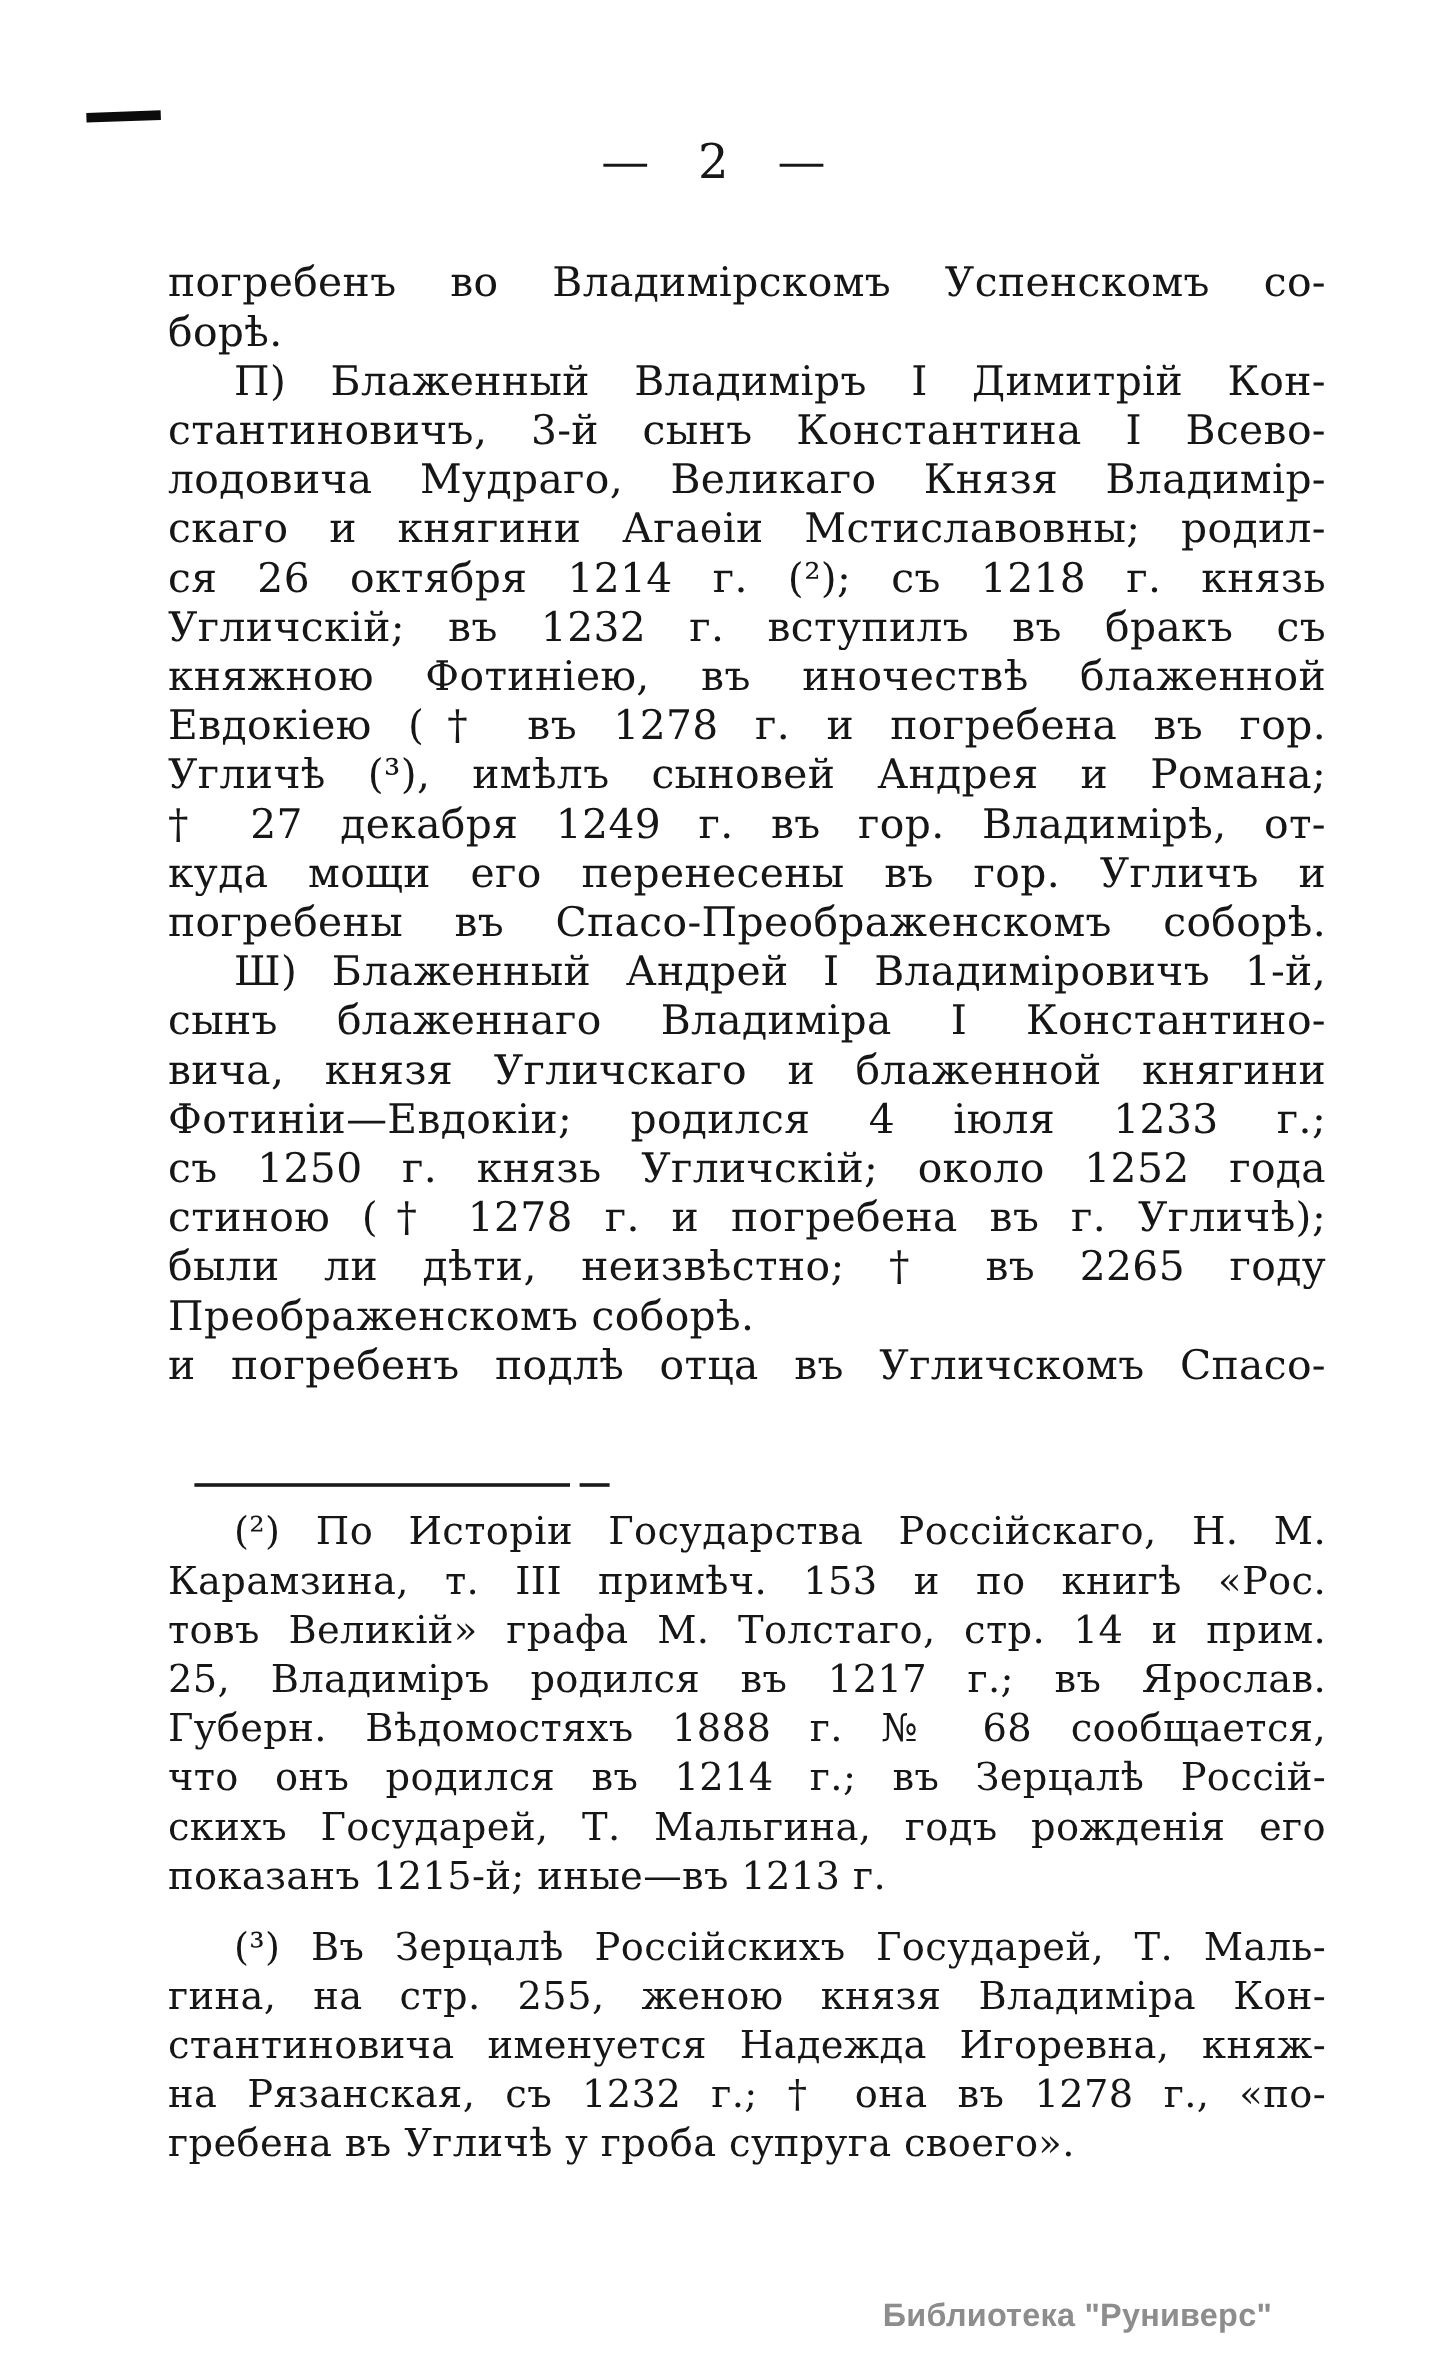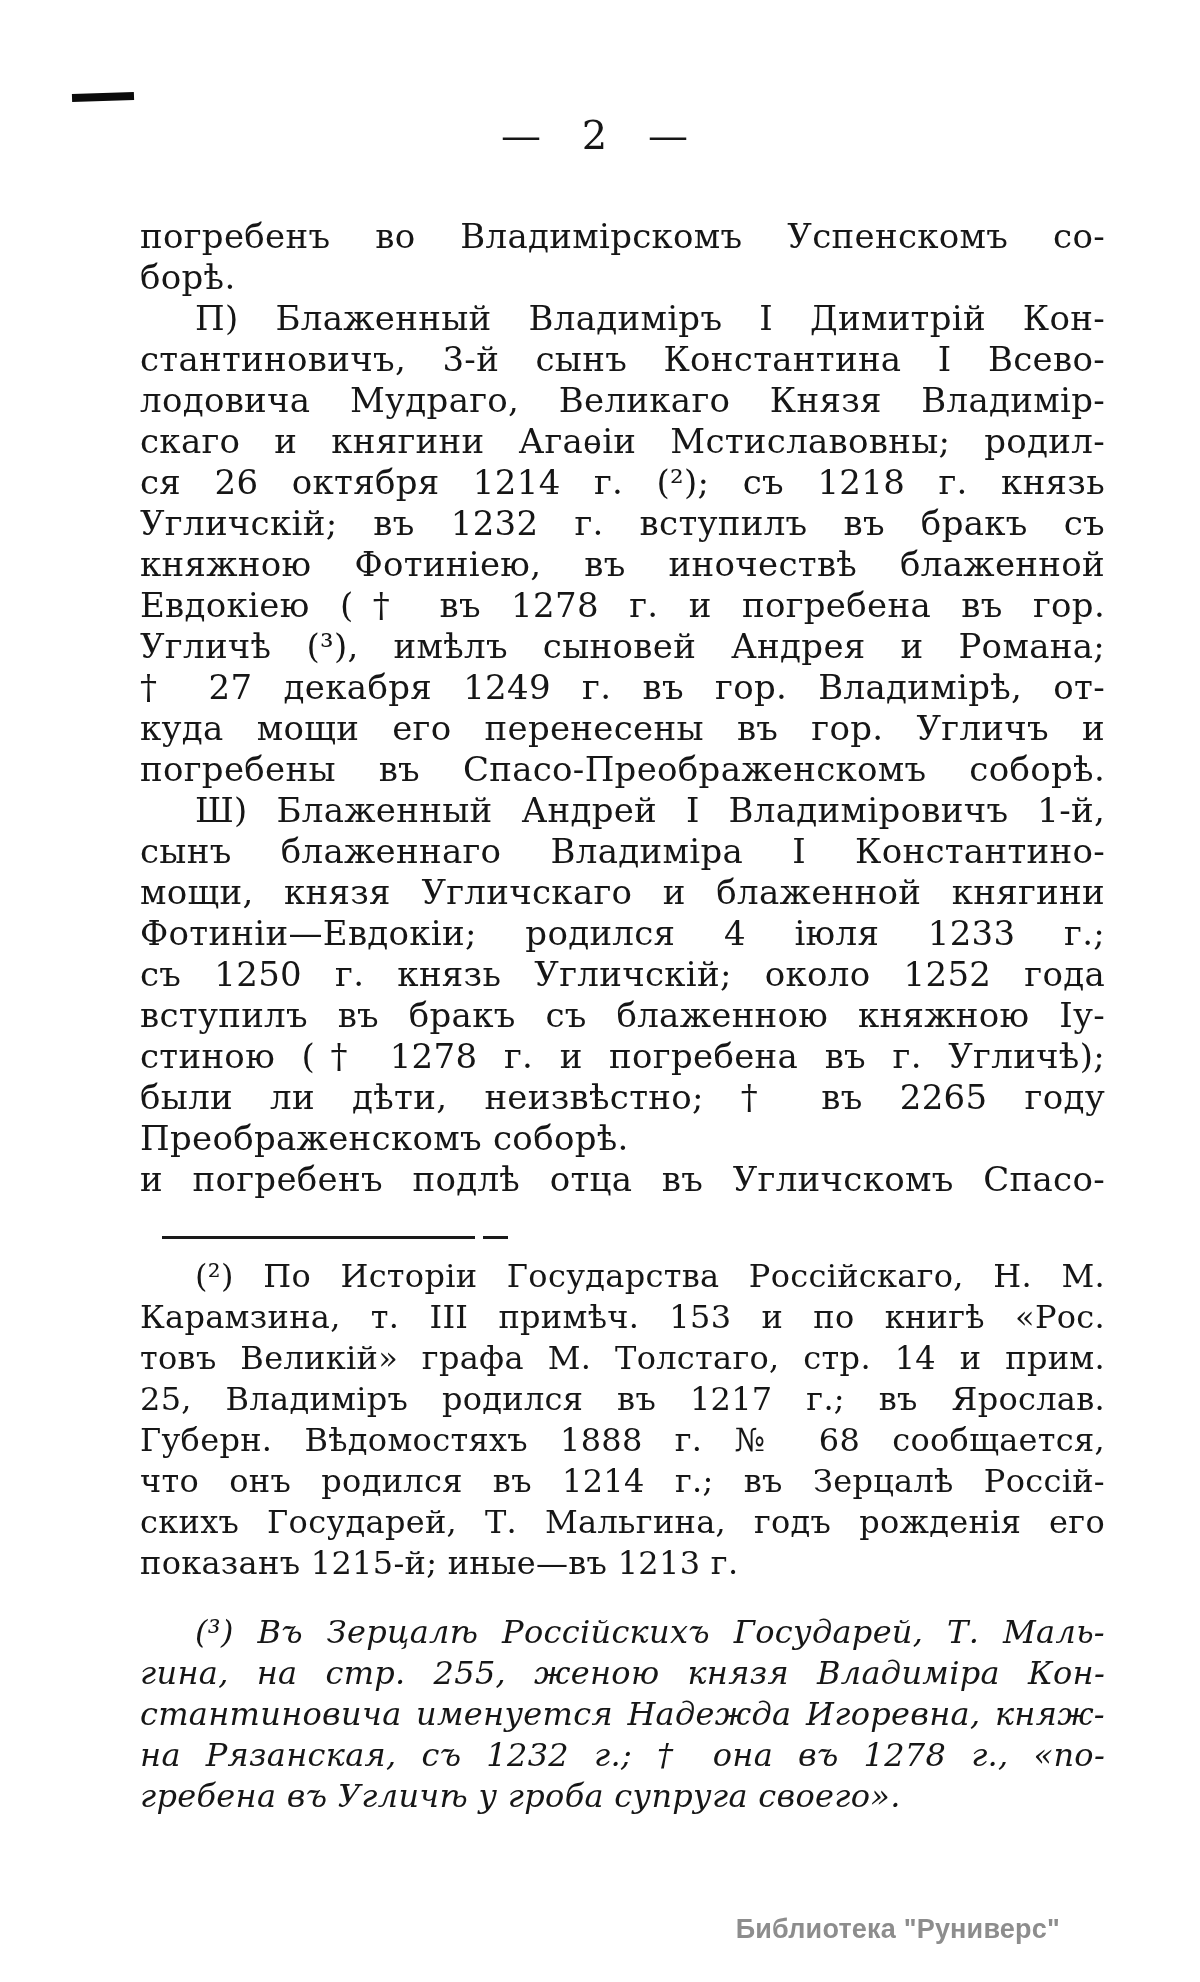--- a/index.html
+++ b/index.html
@@ -42,21 +42,21 @@
   }
   .footnotes {
     position: absolute;
     left: 140px;
     top: 1256px;
     width: 965px;
     font-size: 32px;
     line-height: 41px;
     letter-spacing: 0.3px;
   }
-  .footnote-para + .footnote-para { margin-top: 28px; font-style: italic; }
+  .footnote-para + .footnote-para { margin-top: 18px; }
   .line {
     text-align: justify;
     text-align-last: justify;
     text-justify: inter-word;
   }
   .line.last { text-align-last: left; }
   .line.indent { text-indent: 55px; }
   .separator {
     position: absolute;
     left: 162px;
@@ -119,24 +119,23 @@
       <div class="line">Евдокіею († въ 1278 г. и погребена въ гор.</div>
       <div class="line">Угличѣ (³), имѣлъ сыновей Андрея и Романа;</div>
       <div class="line">† 27 декабря 1249 г. въ гор. Владимірѣ, от-</div>
       <div class="line">куда мощи его перенесены въ гор. Угличъ и</div>
       <div class="line">погребены въ Спасо-Преображенскомъ соборѣ.</div>
     </div>
 
     <div>
       <div class="line indent">Ш) Блаженный Андрей I Владиміровичъ 1-й,</div>
       <div class="line">сынъ блаженнаго Владиміра I Константино-</div>
-      <div class="line">мощи, князя Угличскаго и блаженной княгини</div>
+      <div class="line">вича, князя Угличскаго и блаженной княгини</div>
       <div class="line">Фотиніи—Евдокіи; родился 4 іюля 1233 г.;</div>
       <div class="line">съ 1250 г. князь Угличскій; около 1252 года</div>
-      <div class="line">вступилъ въ бракъ съ блаженною княжною Іу-</div>
       <div class="line">стиною († 1278 г. и погребена въ г. Угличѣ);</div>
       <div class="line">были ли дѣти, неизвѣстно; † въ 2265 году</div>
       <div class="line last">Преображенскомъ соборѣ.</div>
       <div class="line">и погребенъ подлѣ отца въ Угличскомъ Спасо-</div>
     </div>
 
   </div>
 
   <div class="separator">
     <span class="seg1"></span><span class="seg2"></span>

